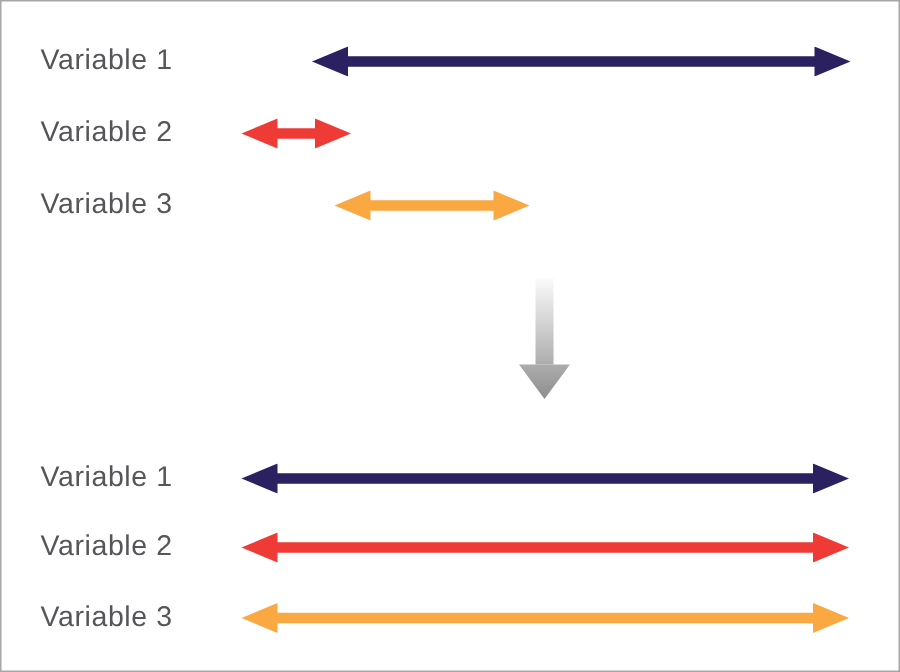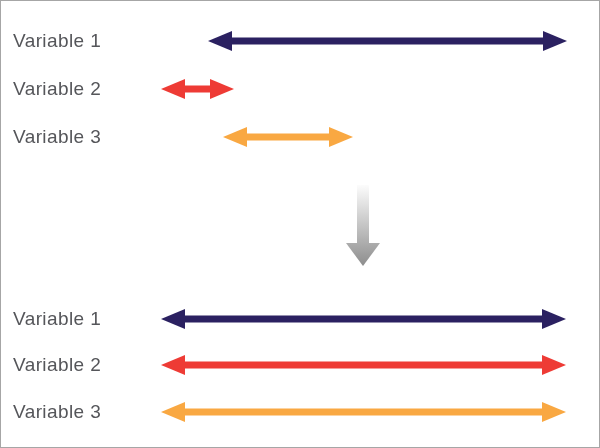--- a/index.html
+++ b/index.html
@@ -12,21 +12,21 @@
     position: relative;
     width: 600px;
     height: 448px;
     box-sizing: border-box;
     border: 1px solid #a6a6a6;
     background: #ffffff;
     overflow: hidden;
   }
   .var-label {
     position: absolute;
-    left: 12px;
+    left: 26px;
     height: 24px;
     line-height: 24px;
     font-size: 19px;
     letter-spacing: 0.4px;
     color: #55565a;
     white-space: nowrap;
   }
   .arrow-svg {
     position: absolute;
     display: block;

